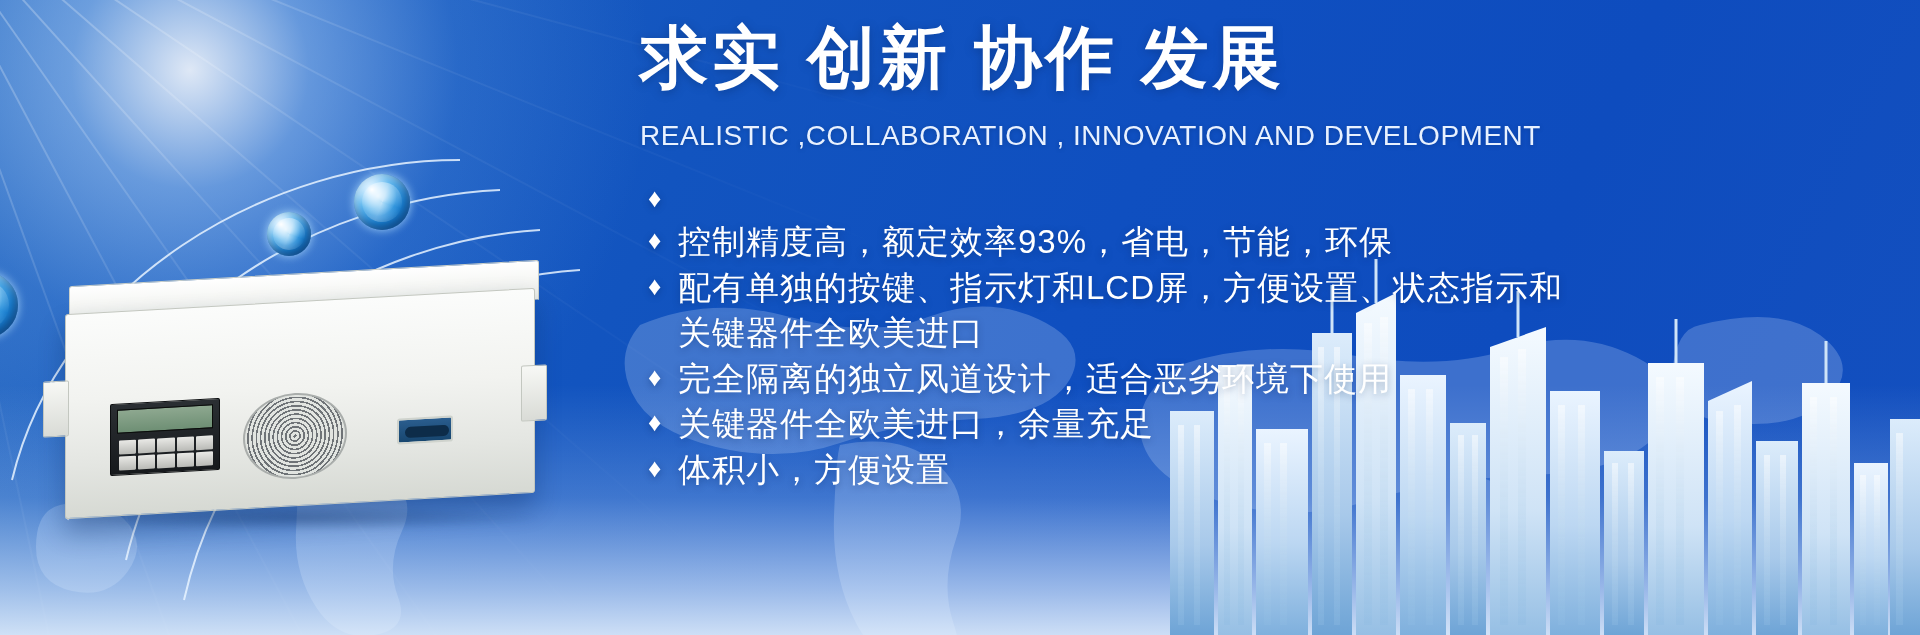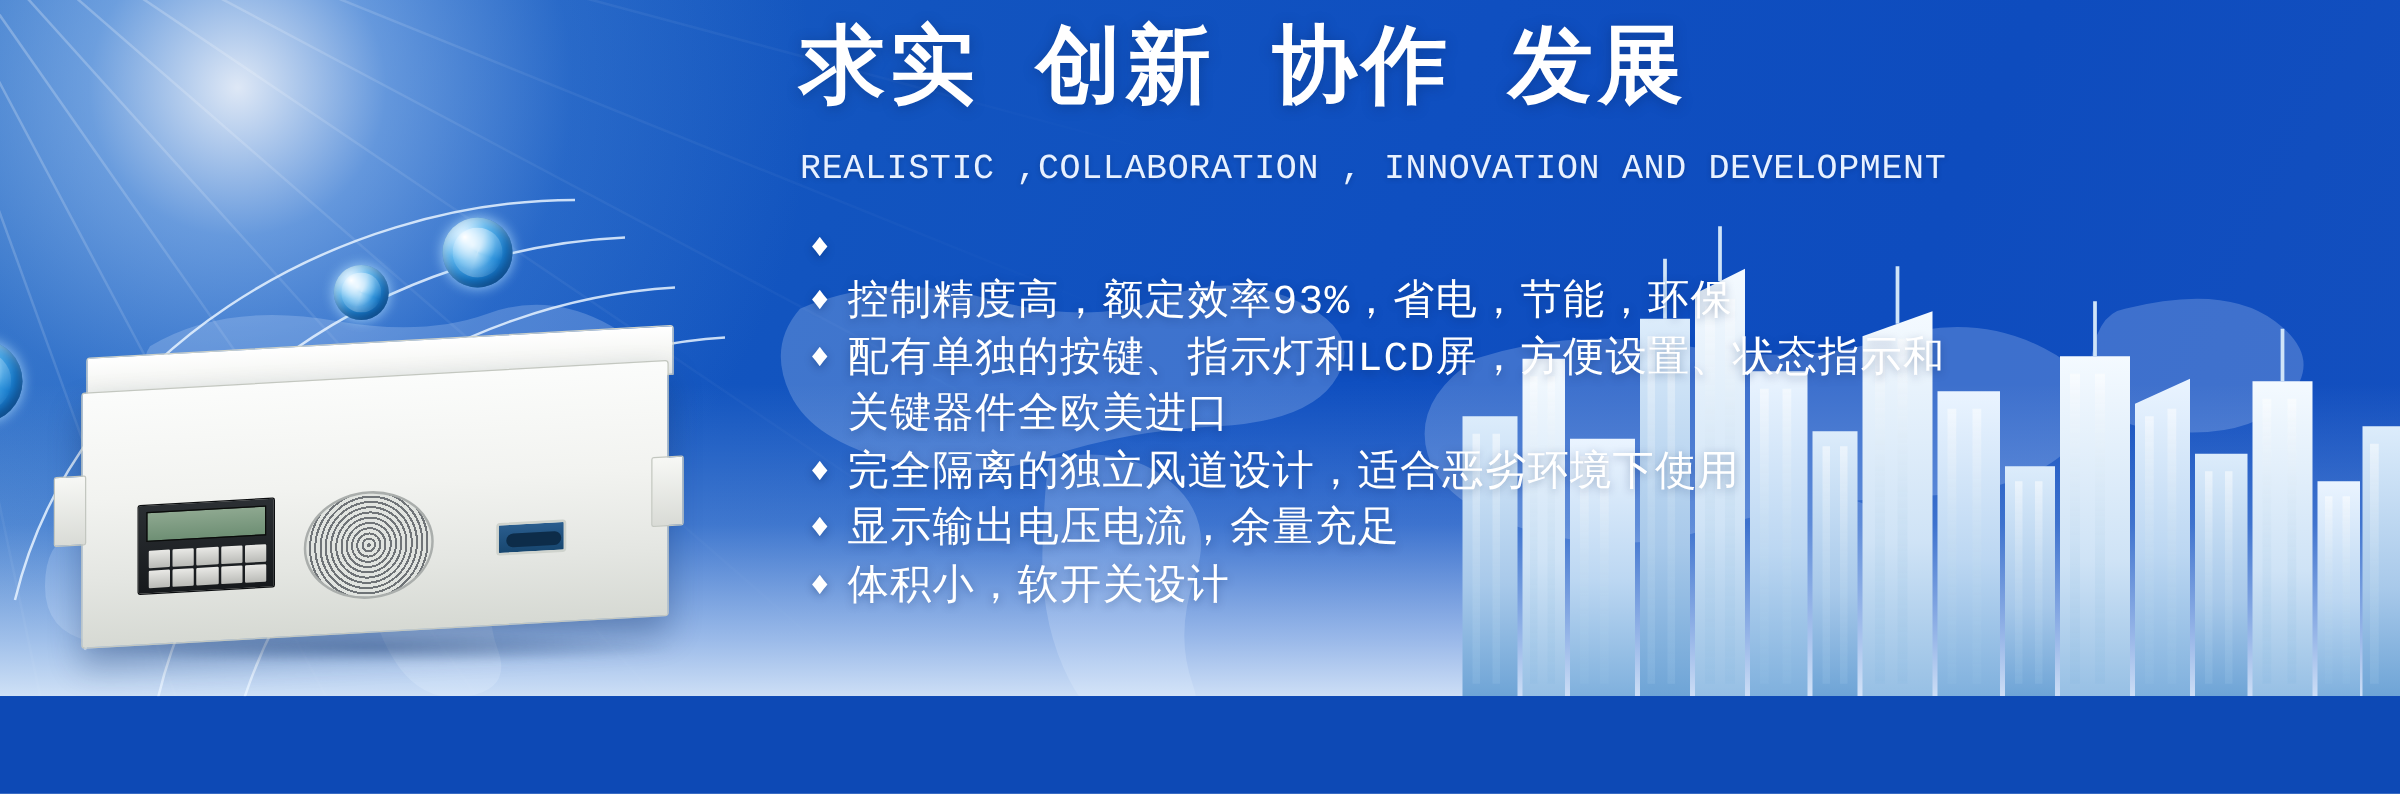--- a/index.html
+++ b/index.html
@@ -1,23 +1,23 @@
 <!DOCTYPE html>
 <html><head>
 <meta charset="utf-8">
 <title>Product Banner</title>
 <style>
   * { margin:0; padding:0; box-sizing:border-box; }
   html,body { background:#0d49b5; }
   .banner {
     position: relative;
     width: 1920px;
-    height: 557px;
+    height: 635px;
     overflow: hidden;
-    font-family: Liberation Mono, monospace;
+    font-family: Liberation Sans, sans-serif;
     background: linear-gradient(115deg, #2f6fc4 0%, #1a5dc0 16%, #1254bf 34%, #0f4fc0 55%, #0e4cbe 75%, #1450bf 100%);
   }
 
   
   .sun-glow {
     position:absolute; left:-360px; top:-430px;
     width:1100px; height:1000px;
     background: radial-gradient(circle at 50% 50%, rgba(255,255,255,.85) 0%, rgba(190,222,255,.45) 16%, rgba(120,175,240,.18) 36%, rgba(40,110,210,0) 62%);
     pointer-events:none;
   }
@@ -357,22 +357,22 @@
       <div class="bullet-row">
         <span class="bullet-mark blank"></span>
         <span class="bullet-text">关键器件全欧美进口</span>
       </div>
       <div class="bullet-row">
         <span class="bullet-mark">♦</span>
         <span class="bullet-text">完全隔离的独立风道设计，适合恶劣环境下使用</span>
       </div>
       <div class="bullet-row">
         <span class="bullet-mark">♦</span>
-        <span class="bullet-text">显示输出电压电流，余量充足</span>
-      </div>
-      <div class="bullet-row">
-        <span class="bullet-mark">♦</span>
-        <span class="bullet-text">体积小，软开关设计</span>
+        <span class="bullet-text">关键器件全欧美进口，余量充足</span>
+      </div>
+      <div class="bullet-row">
+        <span class="bullet-mark">♦</span>
+        <span class="bullet-text">体积小，方便设置</span>
       </div>
     </div>
   </div>
 
 </div>
 
 </body></html>

